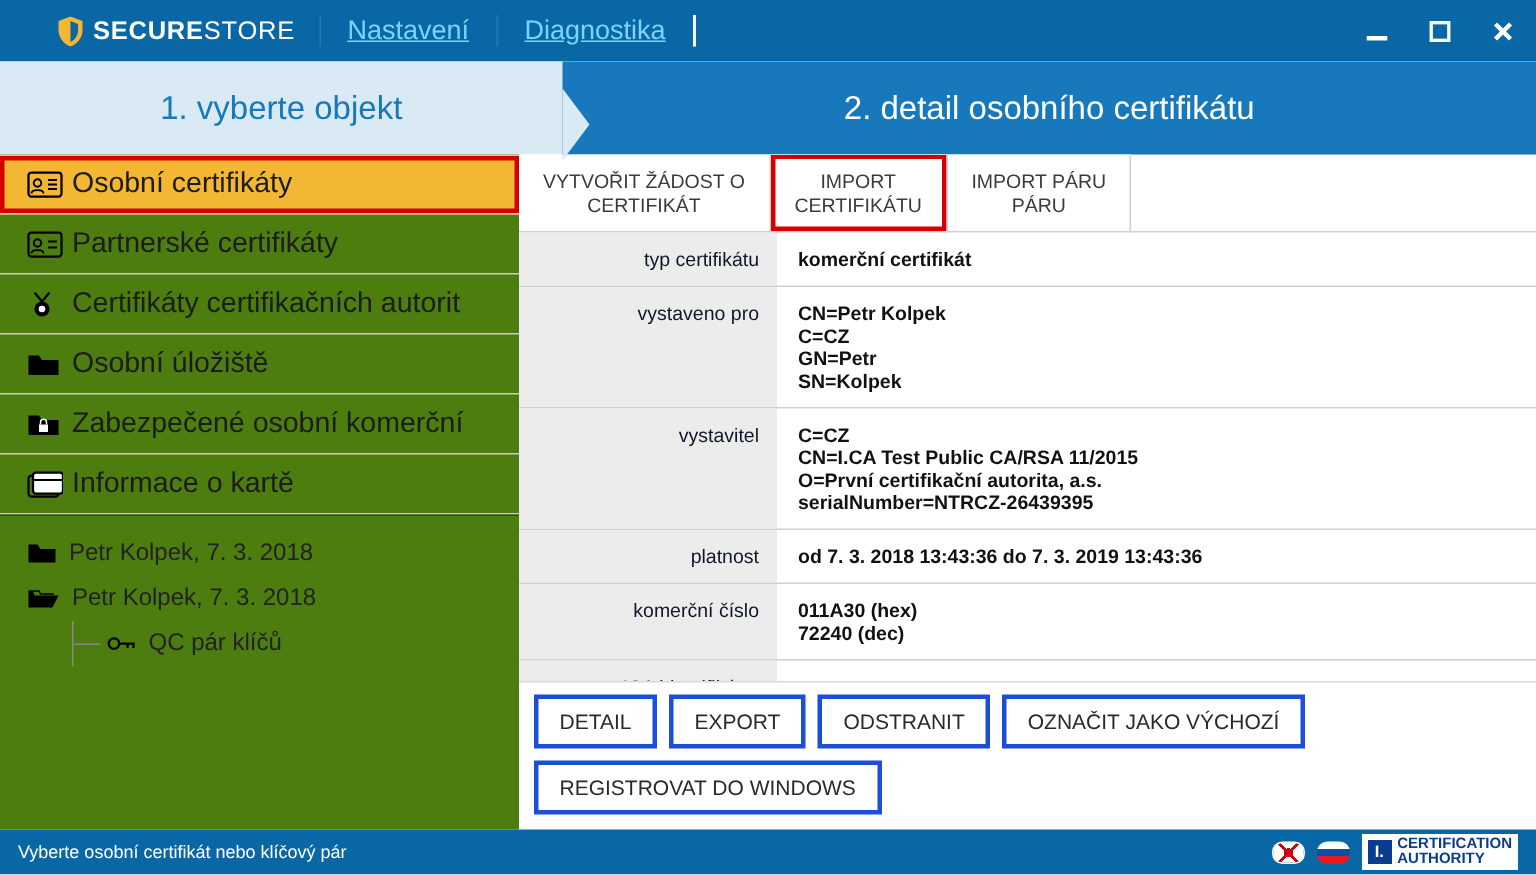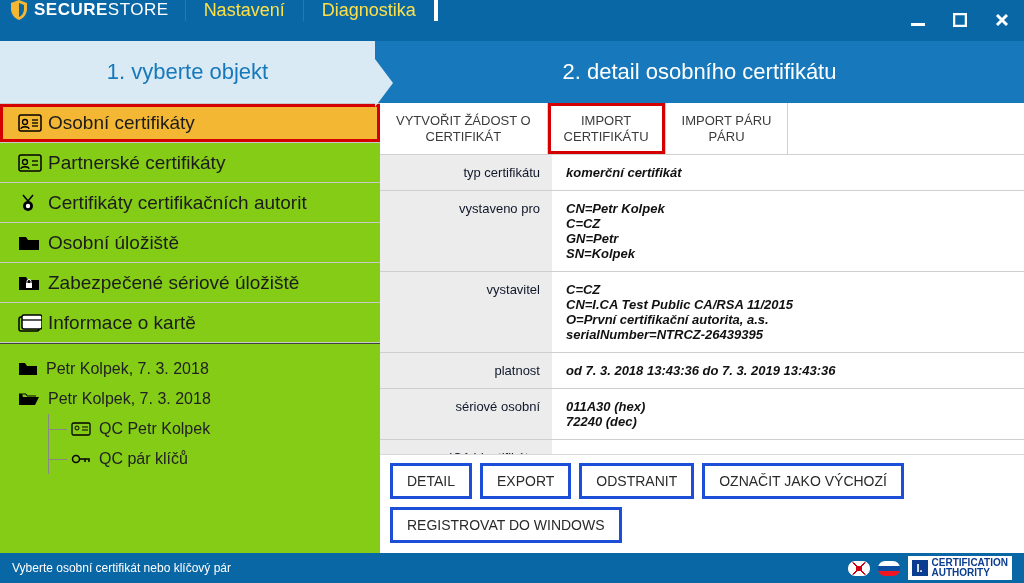--- a/index.html
+++ b/index.html
@@ -1,52 +1,52 @@
 <!DOCTYPE html>
 <html><head>
 <meta charset="utf-8">
 <style>
   * { box-sizing: border-box; margin: 0; padding: 0; }
   body { width: 1024px; height: 583px; font-family: "Segoe UI", Arial, sans-serif; background: #fff; overflow: hidden; display:flex; flex-direction:column;}
-  .titlebar { height: 41px; background: #0a67a6; color: #fff; display: flex; align-items: flex-start; }
+  .titlebar { height: 41px; background: #0a67a6; color: #fff; display: flex; align-items: center; padding-left: 28px; }
   .brand { display: flex; align-items: center; padding: 0 16px 0 10px; font-weight: 500; font-size: 17px; letter-spacing: .5px;}
   .brand .shield-icon { margin-right: 6px; display:inline-flex;}
   .brand strong { font-weight: 700; }
   .brand span.thin { font-weight: 300; }
   .menu { display: flex; }
-  .menu-item { padding: 0 18px; display: flex; align-items: center; color: #fde047; font-size: 18px; border-left: 1px solid #1e7cbd; cursor: pointer;}
-  .menu-item:last-child{ border-right:4px solid #ffffff;}
+  .menu-item { padding: 0 18px; display: flex; align-items: center; color: #7dd3fc; font-size: 18px; border-left: 1px solid #1e7cbd; cursor: pointer; text-decoration: underline;}
+  .menu-item:last-child{ border-right:2px solid #ffffff;}
   .spacer { flex: 1; }
   .winbtns { display: flex; align-items: center; padding-right: 8px; gap: 14px;}
   .winbtn { width: 28px; height: 40px; display:flex; align-items:center; justify-content:center; color:#fff; cursor:pointer;}
   .step-header { height: 62px; background: #d9eaf4; display: flex; align-items: center; }
   .step-header .step1 { width: 375px; text-align: center; font-size: 22px; color: #1779bb; position:relative;}
   .step-header .step1::after{ content:""; position:absolute; right:-18px; top:0; width:0; height:0; border-left:18px solid #d9eaf4; border-top:24px solid transparent; border-bottom:24px solid transparent; z-index:2;}
   .step-header .step2 { flex:1; text-align:center; font-size: 22px; color: #fff; background:#1779bb; height:100%; display:flex; align-items:center; justify-content:center;}
   .content { display:flex; flex:1; min-height:0;}
-  .sidebar { width: 380px; background:#84cc16; display:flex; flex-direction:column; overflow:hidden;}
+  .sidebar { width: 346px; background:#4d7c0f; display:flex; flex-direction:column; overflow:hidden;}
   .cat { display:flex; align-items:center; height:40px; padding-left:18px; font-size:19px; color:#1c1c1c; border-bottom:1px solid #c9c9c9; cursor:pointer;}
   .cat.first{ border-top:1px solid #c9c9c9;}
   .cat .caticon{ width:30px; display:inline-flex; align-items:center; justify-content:flex-start;}
   .cat.active { background:#f4b733; box-shadow: inset 0 0 0 3px #d40000; }
   .tree { padding:10px 0 0 18px; font-size:16px; color:#222; border-top:1px solid #404040;}
   .tree-item{ display:flex; align-items:center; height:30px; gap:8px; cursor:pointer;}
   .tree-children{ margin-left:30px; border-left:1px solid #888; padding-left:0px;}
   .tree-child{ display:flex; align-items:center; height:30px; gap:8px; cursor:pointer; position:relative; padding-left:22px;}
   .tree-child::before{ content:""; position:absolute; left:0; top:15px; width:18px; height:1px; background:#888;}
   .mainpane{ flex:1; display:flex; flex-direction:column; min-height:0;}
   .tabs{ display:flex; }
   .tab{ padding:10px 16px 8px; font-size:13px; color:#3b3b3b; text-align:center; border-right:1px solid #d0d0d0; border-bottom:1px solid #d0d0d0; line-height:1.25; cursor:pointer; background:#fff;}
   .tab:last-of-type{ border-right:none;}
   .tab.highlight{ box-shadow: inset 0 0 0 3px #d40000;}
   .tab-fill{ flex:1; border-bottom:1px solid #d0d0d0;}
   .details{ flex:1; overflow:auto;}
   .row{ display:flex; border-bottom:1px solid #cfcfcf;}
   .row .label{ width:172px; padding:10px 12px; text-align:right; background:#ececec; font-size:13px; color:#0f172a;}
-  .row .value{ flex:1; padding:10px 14px; font-size:13px; color:#111; white-space:pre-line; font-weight:600;font-style:italic;}
+  .row .value{ flex:1; padding:10px 14px; font-size:13px; color:#111; white-space:pre-line; font-weight:600;}
   .actionbar{ display:flex; gap:8px; padding:8px 10px 10px; background:#fff; border-top:1px solid #d8d8d8; flex-wrap:wrap;}
   .btn{ border:3px solid #1d4ed8; background:#fff; color:#2a2a2a; font-size:14px; padding:7px 14px; cursor:pointer;}
   .statusbar{ height:30px; background:#0a67a6; color:#fff; display:flex; align-items:center; padding:0 12px; font-size:12px; gap:8px;}
   .statusbar .flags{ margin-left:auto; display:flex; align-items:center; gap:8px;}
   .flag{ width:22px; height:15px; border-radius:7px; display:inline-block;}
   .flag.uk{ background: radial-gradient(circle at center, #d00014 0 3px, transparent 3px),
             linear-gradient(45deg, transparent 46%, #d00014 46% 54%, transparent 54%),
             linear-gradient(-45deg, transparent 46%, #d00014 46% 54%, transparent 54%),
             linear-gradient(#fff,#fff);
             background-color:#0a3d8f; border:1px solid #fff;}
@@ -144,21 +144,21 @@
       <span>Osobní úložiště</span>
     </div>
     <div class="cat">
       <span class="caticon">
           <svg width="22" height="18">
             <path d="M1 4 L1 16 L21 16 L21 6 L10 6 L8 3 L1 3 Z" fill="#000"></path>
             <rect x="8" y="9" width="6" height="5" fill="#fff"></rect>
             <path d="M9 9 V7.5 a2 2 0 0 1 4 0 V9" fill="none" stroke="#fff" stroke-width="1"></path>
           </svg>
         </span>
-      <span>Zabezpečené sériové úložiště</span>
+      <span>Zabezpečené osobní komerční</span>
     </div>
     <div class="cat">
       <span class="caticon">
           <svg width="24" height="18">
             <rect x="1" y="3" width="20" height="14" rx="2" fill="none" stroke="#000" stroke-width="1.5"></rect>
             <rect x="4" y="1" width="20" height="14" rx="2" fill="#fff" stroke="#000" stroke-width="1.5"></rect>
             <line x1="4" y1="6" x2="24" y2="6" stroke="#000" stroke-width="1.3"></line>
           </svg>
         </span>
       <span>Informace o kartě</span>
@@ -175,31 +175,20 @@
       <div class="tree-item">
         <span>
             <svg width="22" height="16">
               <path d="M1 3 L1 14 L17 14 L21 6 L5 6 L4 3 Z" fill="#000"></path>
               <path d="M1 3 L8 3 L9 5 L18 5" fill="none" stroke="#000" stroke-width="1"></path>
             </svg>
           </span>
         <span>Petr Kolpek, 7. 3. 2018</span>
       </div>
       <div class="tree-children">
-        <div class="tree-child">
-          <span>
-              <svg width="20" height="14">
-                <rect x="1" y="1" width="18" height="12" rx="1.5" fill="none" stroke="#000" stroke-width="1.3"></rect>
-                <circle cx="6" cy="6" r="2" fill="none" stroke="#000"></circle>
-                <line x1="11" y1="5" x2="17" y2="5" stroke="#000"></line>
-                <line x1="11" y1="8" x2="17" y2="8" stroke="#000"></line>
-              </svg>
-            </span>
-          <span>QC Petr Kolpek</span>
-        </div>
         <div class="tree-child">
           <span>
               <svg width="20" height="14">
                 <circle cx="5" cy="7" r="3.5" fill="none" stroke="#000" stroke-width="1.5"></circle>
                 <path d="M8 7 L18 7 L18 10 M14 7 L14 10" fill="none" stroke="#000" stroke-width="1.5"></path>
               </svg>
             </span>
           <span>QC pár klíčů</span>
         </div>
       </div>
@@ -240,21 +229,21 @@
         <div class="value">C=CZ
 CN=I.CA Test Public CA/RSA 11/2015
 O=První certifikační autorita, a.s.
 serialNumber=NTRCZ-26439395</div>
       </div>
       <div class="row">
         <div class="label">platnost</div>
         <div class="value">od 7. 3. 2018 13:43:36 do 7. 3. 2019 13:43:36</div>
       </div>
       <div class="row">
-        <div class="label">sériové osobní</div>
+        <div class="label">komerční číslo</div>
         <div class="value">011A30 (hex)
 72240 (dec)</div>
       </div>
       <div class="row">
         <div class="label">ICA identifikátor</div>
       </div>
       <div class="row">
         <div class="label">MPSV identifikátor</div>
         <div class="value"></div>
       </div>

